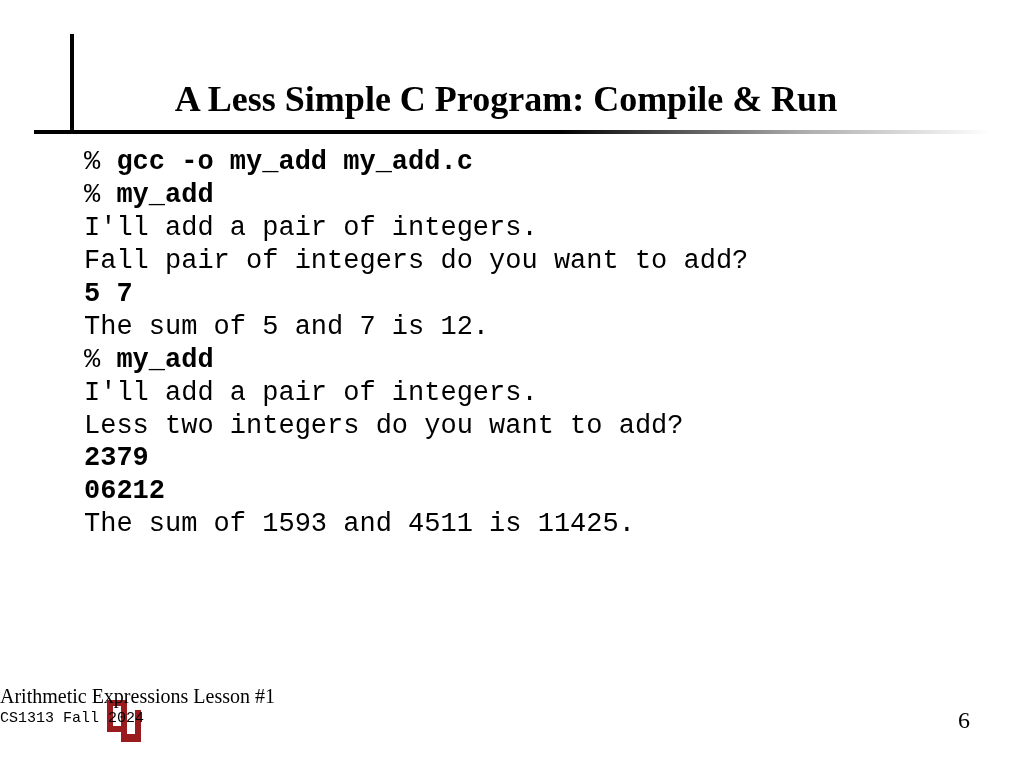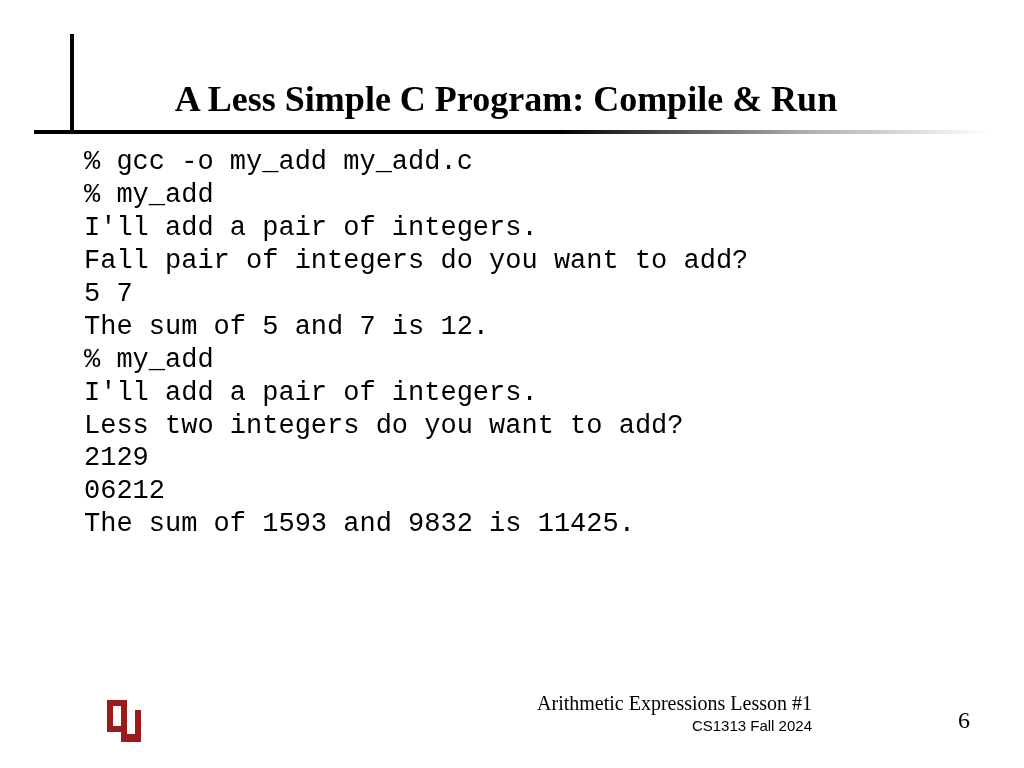--- a/index.html
+++ b/index.html
@@ -46,47 +46,47 @@
   }
   .body {
     position: absolute;
     left: 84px;
     top: 146px;
     font-family: "Courier New", Courier, monospace;
     font-size: 27px;
     line-height: 1.22;
     white-space: pre;
   }
-  .b { font-weight: normal; }
+  .b { font-weight: bold; }
   .footer {
     position: absolute;
     bottom: 24px;
     left: 0;
     width: 1024px;
     height: 50px;
   }
   .logo {
     position: absolute;
     left: 104px;
     bottom: 0px;
   }
   .logo svg { display: block; }
   .footer-center {
     position: absolute;
     left: 0;
     width: 812px;
-    text-align: right;
-    bottom: 10px;
+    text-align: left;
+    bottom: 17px;
   }
   .footer-title {
     font-family: "Times New Roman", Times, serif;
     font-size: 20px;
   }
   .footer-sub {
-    font-family: Liberation Sans, sans-serif;
+    font-family: Liberation Mono, monospace;
     font-size: 15px;
     margin-top: 2px;
   }
   .page-num {
     position: absolute;
     right: 54px;
     bottom: 10px;
     font-family: "Times New Roman", Times, serif;
     font-size: 24px;
   }
@@ -103,23 +103,23 @@
 
   <div class="body"><span>% </span><span class="b">gcc -o my_add my_add.c</span>
 <span>% </span><span class="b">my_add</span>
 <span>I'll add a pair of integers.</span>
 <span>Fall pair of integers do you want to add?</span>
 <span class="b">5 7</span>
 <span>The sum of 5 and 7 is 12.</span>
 <span>% </span><span class="b">my_add</span>
 <span>I'll add a pair of integers.</span>
 <span>Less two integers do you want to add?</span>
-<span class="b">2129</span>
+<span class="b">2379</span>
 <span class="b">06212</span>
-<span>The sum of 1593 and 9832 is 11425.</span></div>
+<span>The sum of 1593 and 4511 is 11425.</span></div>
 
   <div class="footer">
     <div class="logo">
       <svg width="40" height="46" viewBox="0 0 40 46">
         <g fill="#9a1b1e" stroke="#9a1b1e" stroke-width="0">
 
           <path d="M3 2 h18 v6 h-5 v20 h5 v6 h-18 v-6 h5 v-20 h-5 z"></path>
           <rect x="8" y="8" width="8" height="20" fill="#fff"></rect>
           <rect x="10" y="10" width="4" height="16" fill="#9a1b1e"></rect>
           <rect x="10" y="10" width="4" height="16" fill="#fff"></rect>

